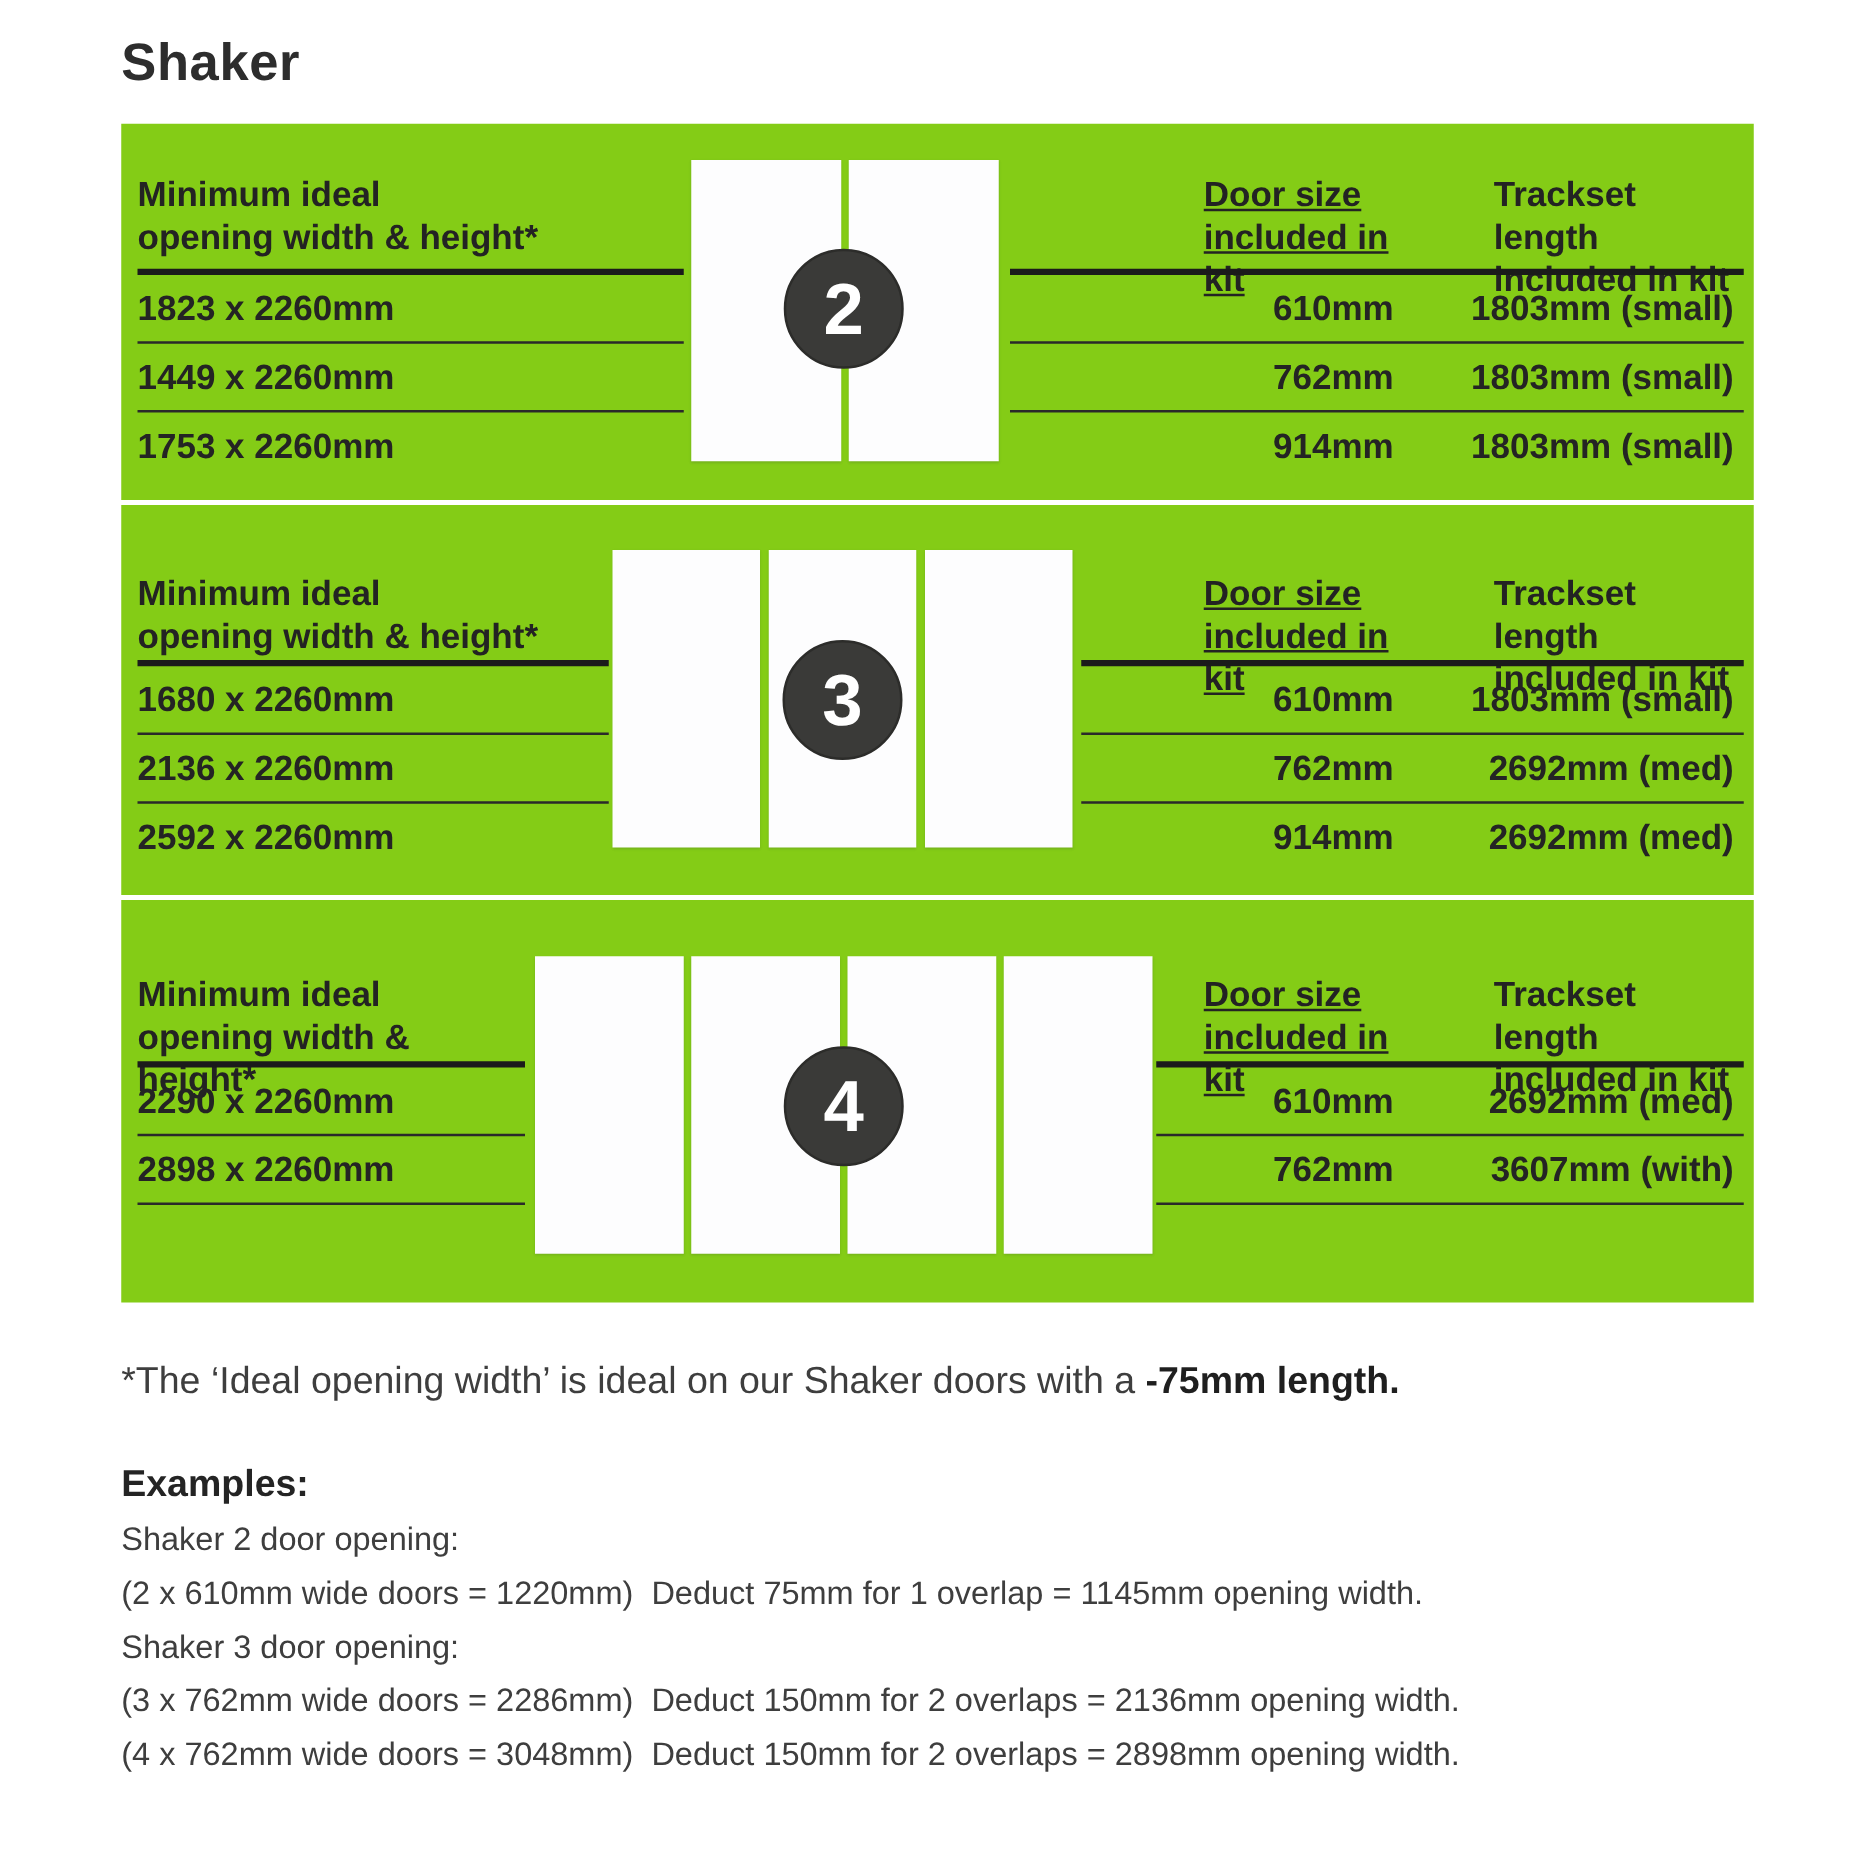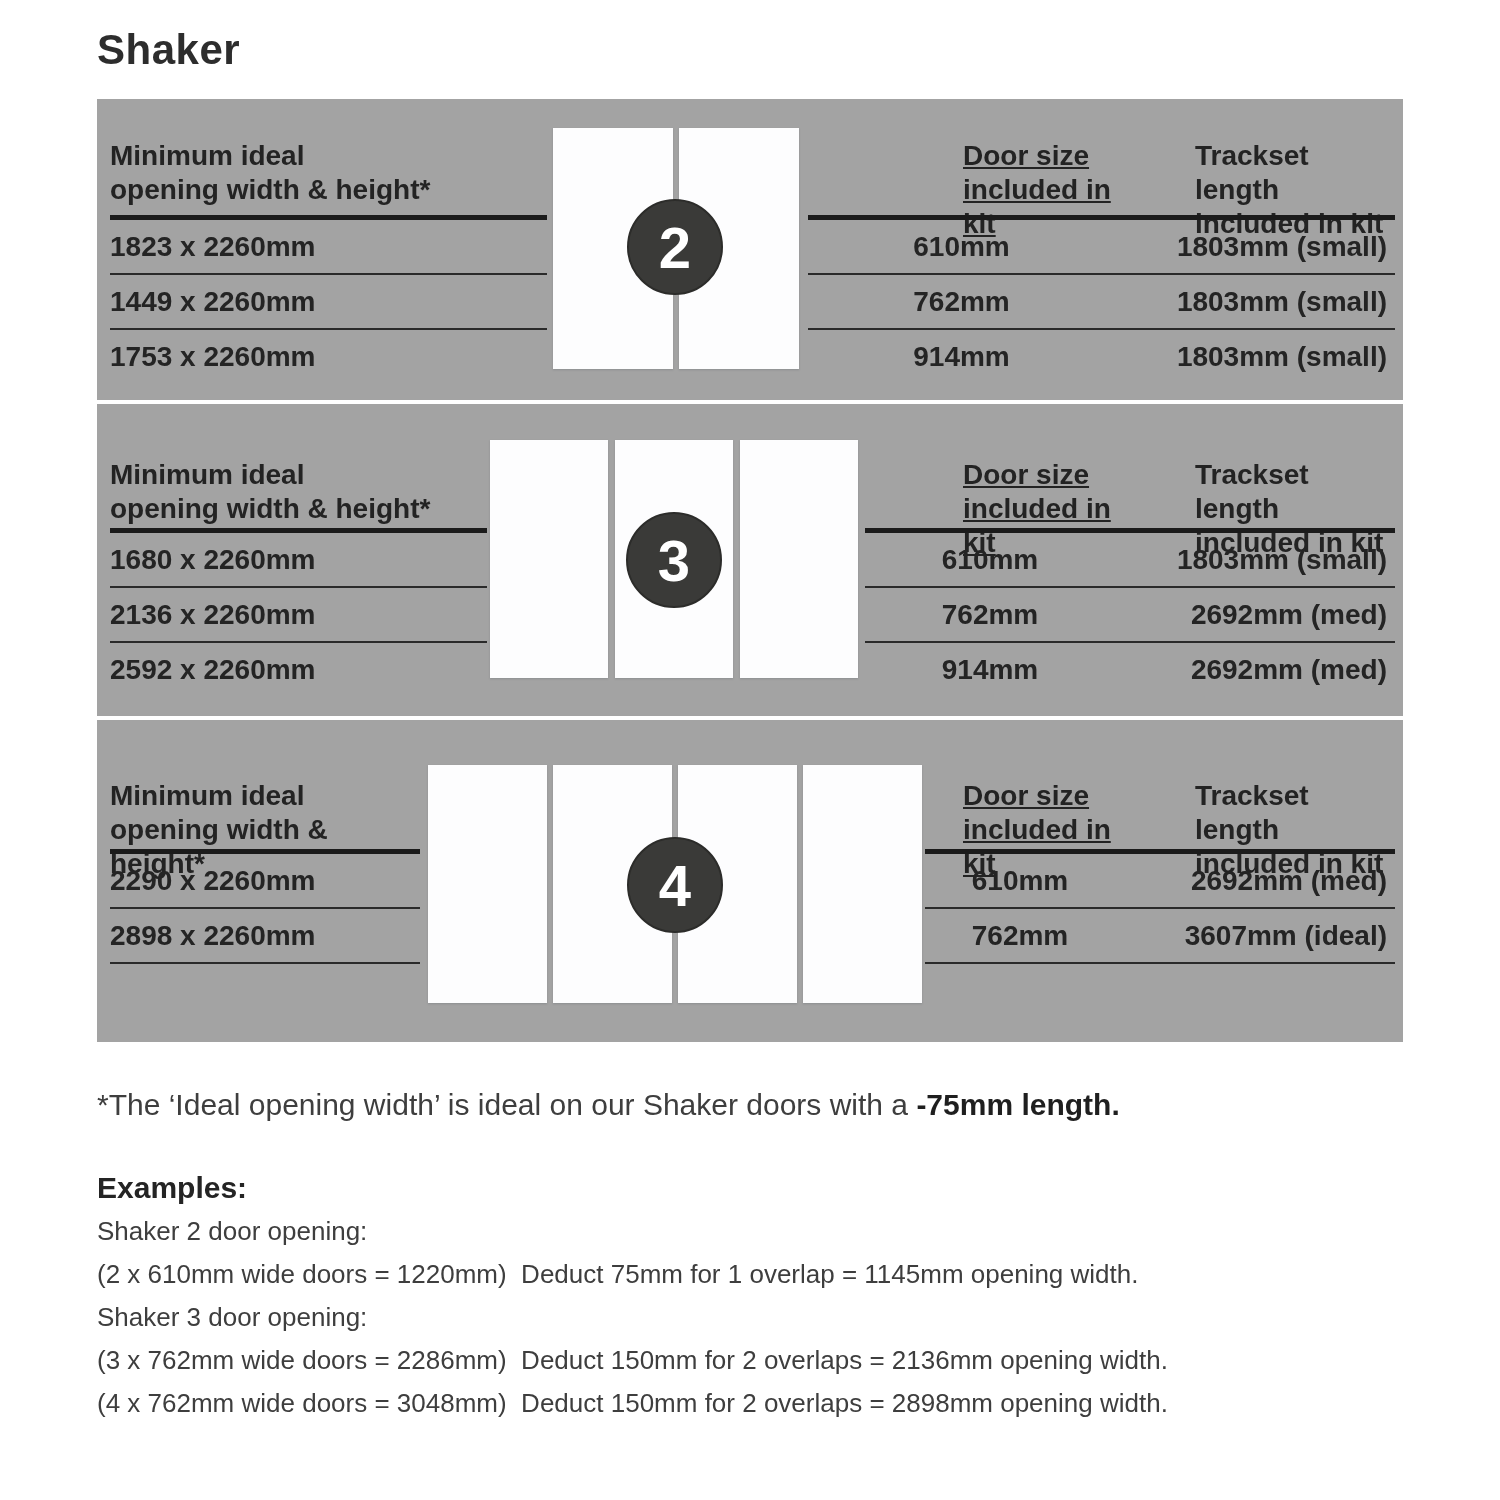--- a/index.html
+++ b/index.html
@@ -7,21 +7,21 @@
     position:relative; width:1500px; height:1500px; background:#ffffff;
     font-family:"Liberation Sans","DejaVu Sans",sans-serif; color:#262626;
     overflow:hidden;
   }
   .page-title {
     position:absolute; left:97px; top:26px;
     font-size:42px; font-weight:700; color:#2d2d2d; letter-spacing:0.5px;
   }
 
   
-  .panel { position:absolute; left:97px; width:1306px; background:#a3a3a3; }
+  .panel { position:absolute; left:97px; width:1306px; background:#84cc16; }
   .p1 { top:99px;  height:301px; --hdr-top:40px; --line-top:116px; --rows-top:121px;
         --lt-w:437px; --rt-left:711px; --rt-w:587px; --h1pad:155px; }
   .p2 { top:404px; height:312px; --hdr-top:54px; --line-top:124px; --rows-top:129px;
         --lt-w:377px; --rt-left:768px; --rt-w:530px; --h1pad:98px; }
   .p3 { top:720px; height:322px; --hdr-top:59px; --line-top:129px; --rows-top:134px;
         --lt-w:310px; --rt-left:828px; --rt-w:470px; --h1pad:38px; }
 
   
   .lt-header {
     position:absolute; left:13px; top:var(--hdr-top); width:var(--lt-w);
@@ -48,21 +48,21 @@
     position:absolute; left:0; right:0; top:var(--hdr-top); display:flex;
     font-size:28px; line-height:34px; font-weight:700; color:#232323;
   }
   .rt-header .c1 { flex:1 1 auto; padding-left:var(--h1pad); box-sizing:border-box;text-decoration:underline; }
   .rt-header .c2 { width:247px; flex:0 0 247px; padding-left:47px; box-sizing:border-box; }
   .rt-line {
     position:absolute; left:0; right:0; top:var(--line-top);
     height:5px; background:#1b1b1b;
   }
   .rt-rows { position:absolute; left:0; right:0; top:var(--rows-top); }
-  .rt-rows .c1 { flex:1 1 auto; text-align:center; padding-right:33px; box-sizing:border-box; }
+  .rt-rows .c1 { flex:1 1 auto; text-align:right; padding-right:33px; box-sizing:border-box; }
   .rt-rows .c2 { width:247px; flex:0 0 247px; text-align:right; padding-right:8px; box-sizing:border-box; }
 
   
   .door {
     position:absolute; background:#fdfdfe;
     box-shadow:0 1px 2px rgba(40,50,60,0.18);
   }
   .p1 .door { top:29px; height:241px; width:120px; }
   .p1 .d1 { left:456px; } .p1 .d2 { left:582px; }
   .p2 .door { top:36px; height:238px; width:118px; }
@@ -239,21 +239,21 @@
         </div>
       </div>
       <div class="rt-line"></div>
       <div class="rt-rows">
         <div class="row">
           <span class="c1">610mm</span>
           <span class="c2">2692mm (med)</span>
         </div>
         <div class="row">
           <span class="c1">762mm</span>
-          <span class="c2">3607mm (ideal)</span>
+          <span class="c2">3607mm (with)</span>
         </div>
       </div>
     </div>
   </div>
 
   <div class="footnote"><span>*The ‘Ideal opening width’ is ideal on our Shaker doors with a </span><b>-75mm length.</b></div>
 
   <div class="examples">
     <div class="ex-heading">Examples:</div>
     <div class="ex-line">Shaker 2 door opening:</div>

